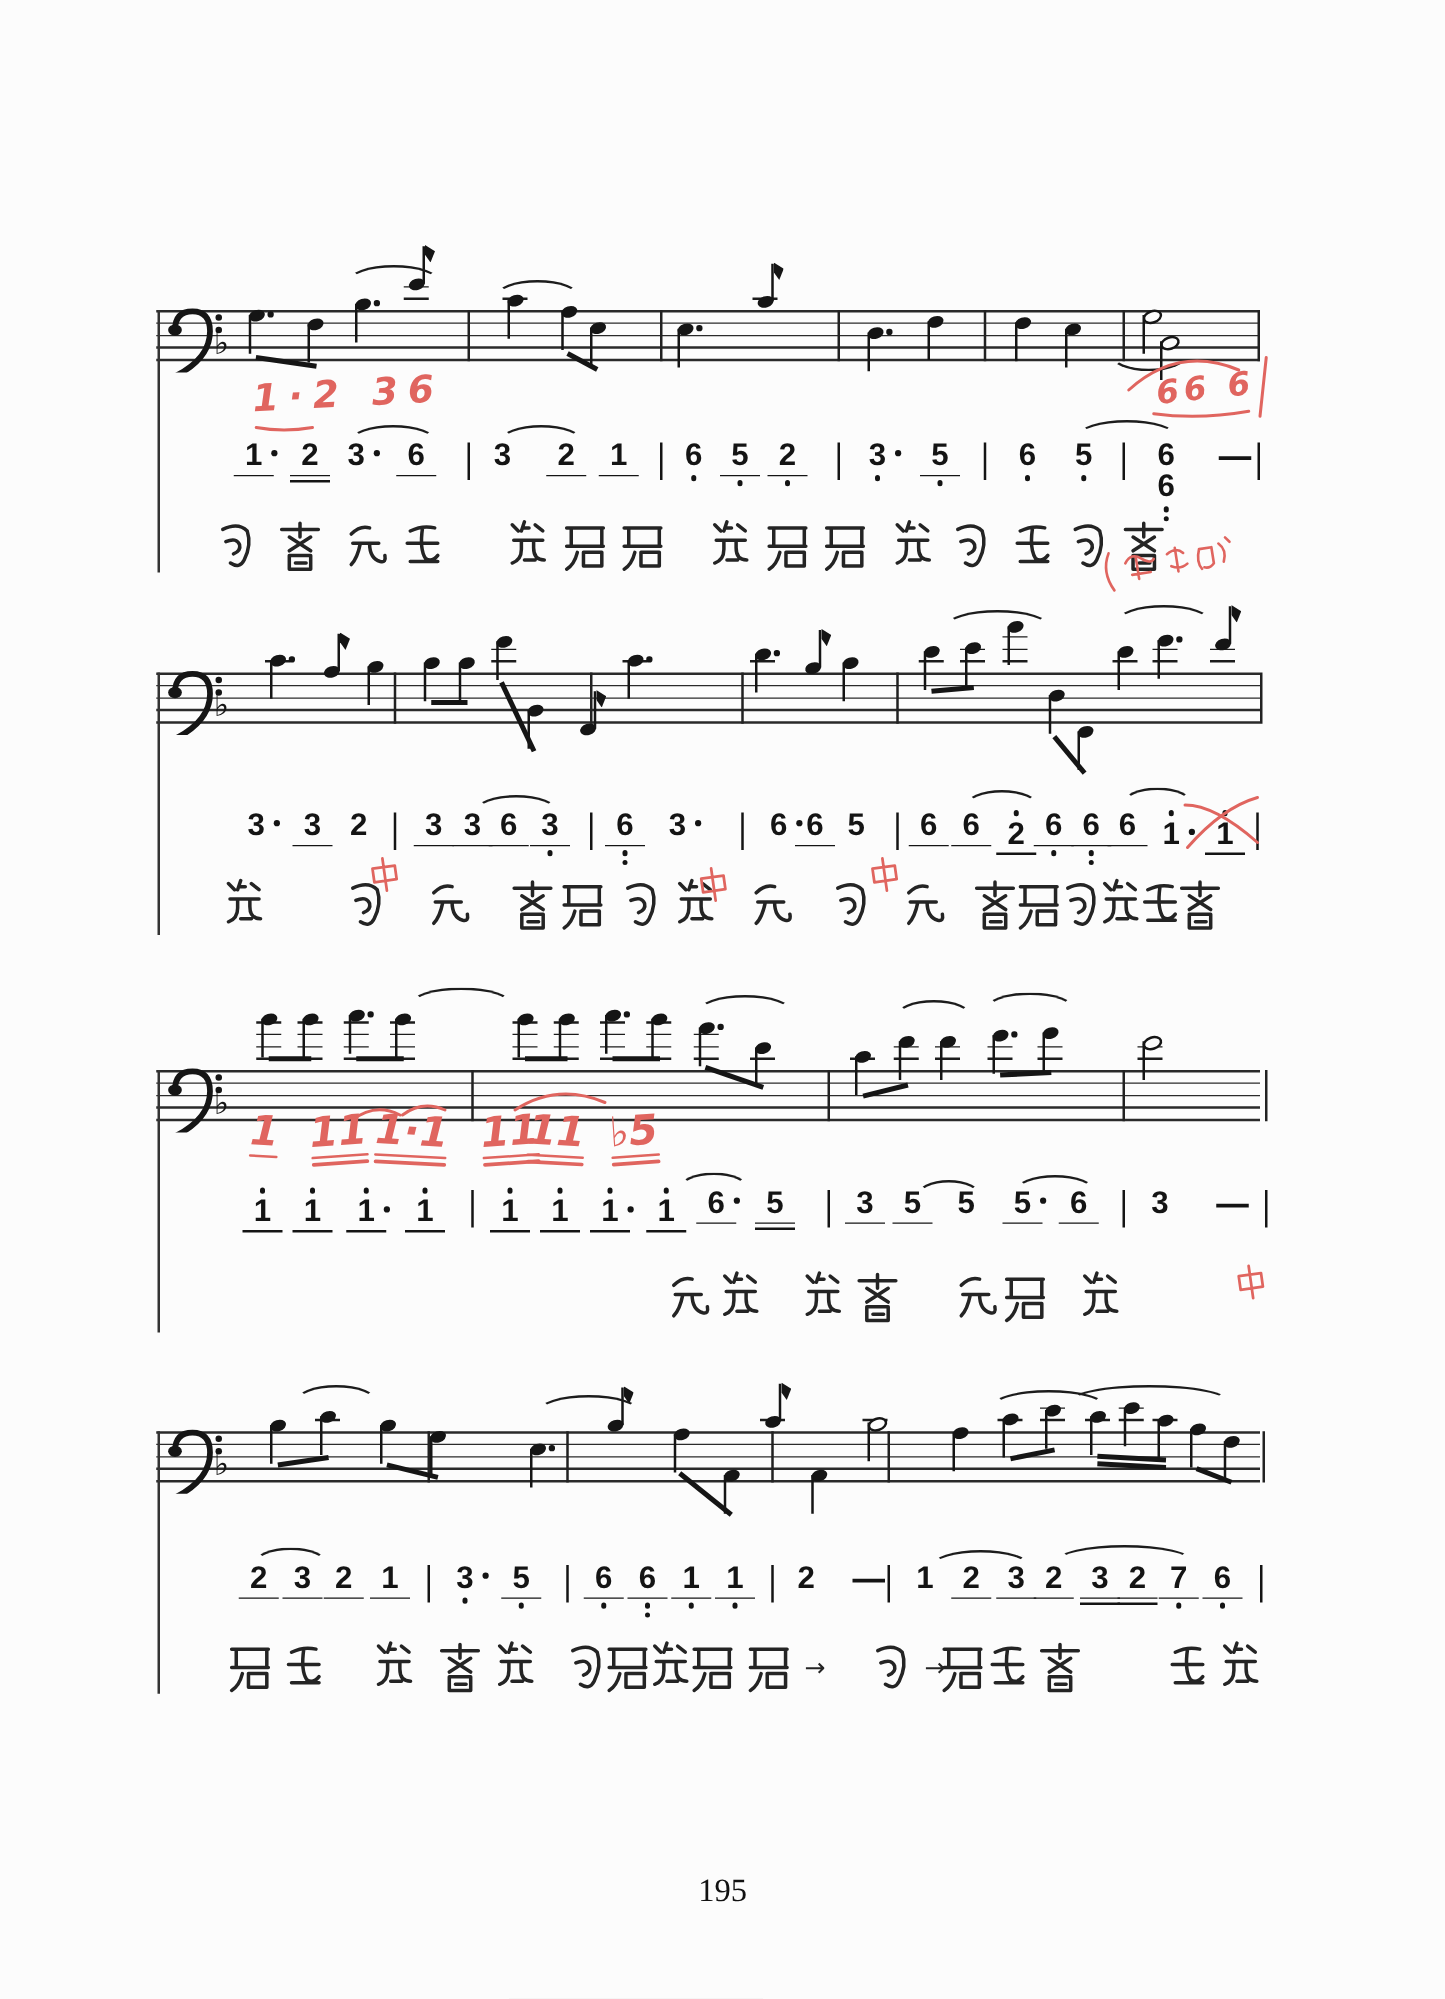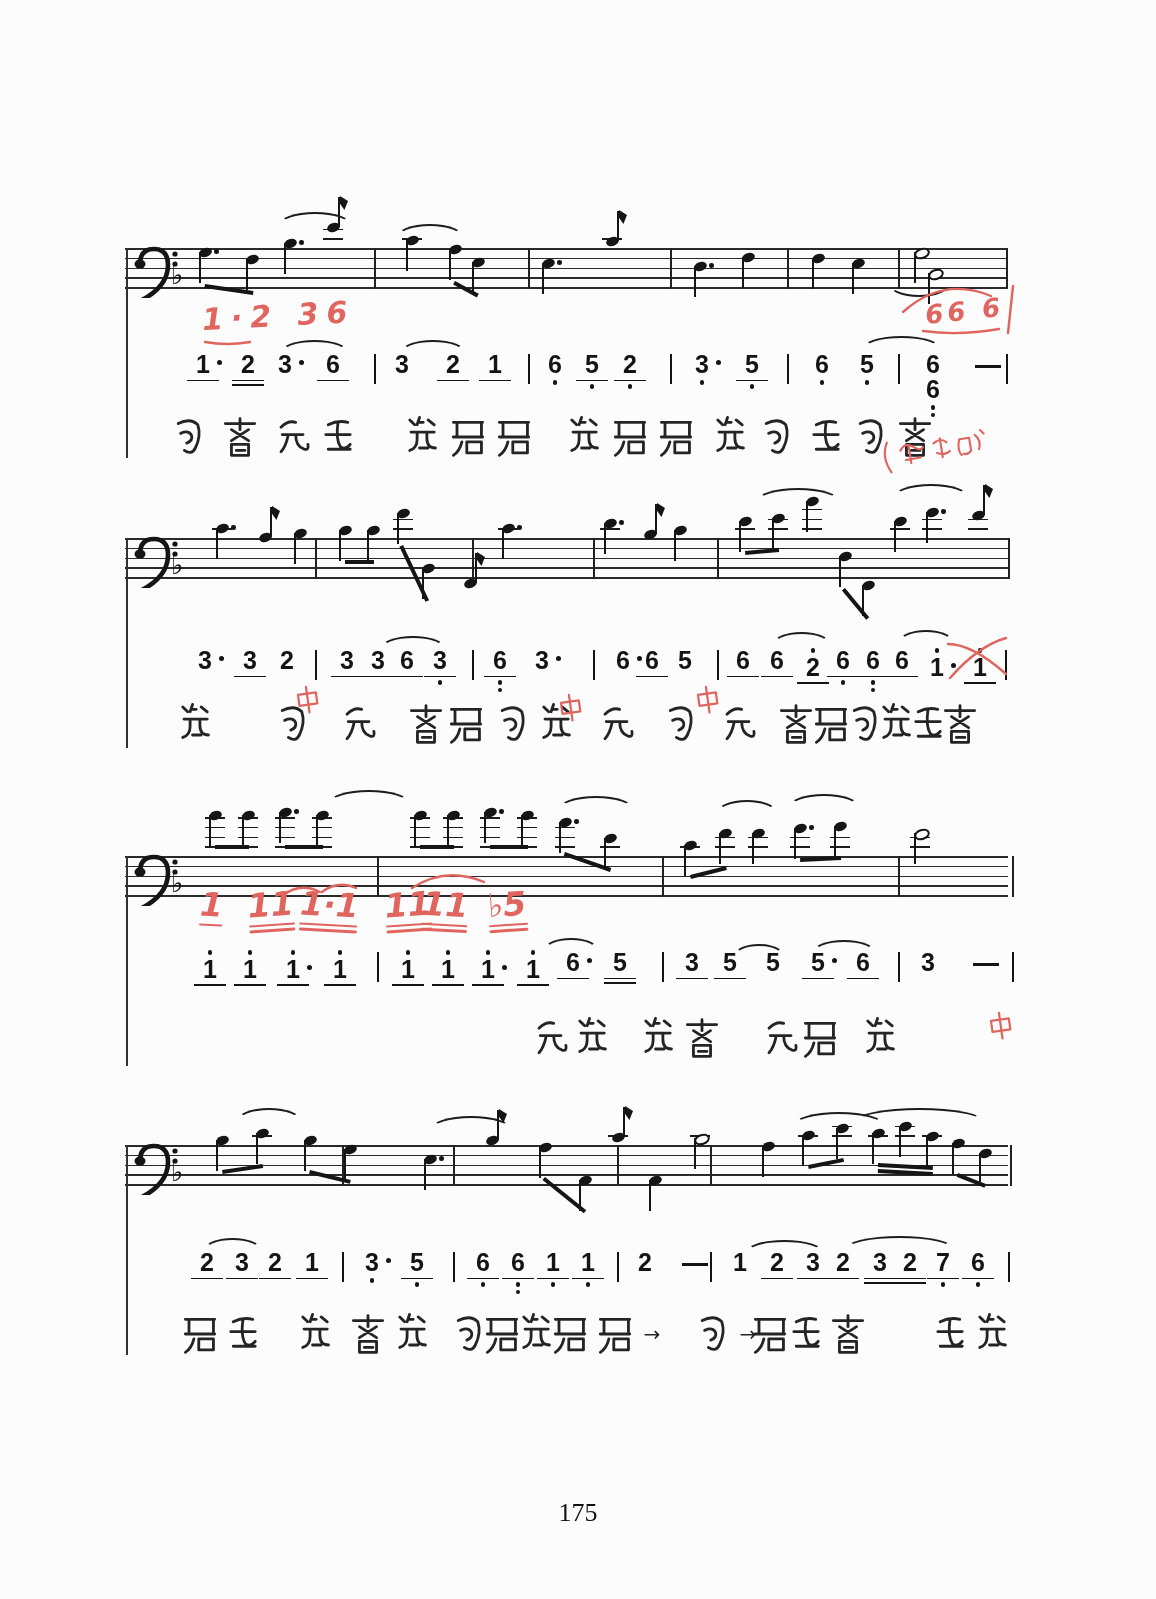--- a/index.html
+++ b/index.html
@@ -701,14 +701,14 @@
       <div class="redtext" style="left: 202px; top: 298px; font-size: 30px; letter-spacing: 8px; transform: rotate(-3deg); color: rgb(224, 101, 95);">1·2 36</div>
       <div class="redtext" style="left: 925px; top: 296px; font-size: 26px; letter-spacing: 4px; transform: rotate(-6deg); color: rgb(224, 101, 95);">66 6</div>
       <div class="redrow-tok" style="left: 200px; top: 888px; transform: rotate(3deg);"><span>1</span><div class="rl"></div></div>
       <div class="redrow-tok" style="left: 248px; top: 888px; transform: rotate(-4deg);"><span>11</span><div class="rl"></div><div class="rl"></div></div>
       <div class="redrow-tok" style="left: 300px; top: 888px; transform: rotate(3deg);"><span>1·1</span><div class="rl"></div><div class="rl"></div></div>
       <div class="redrow-tok" style="left: 385px; top: 888px; transform: rotate(-4deg);"><span>11</span><div class="rl"></div><div class="rl"></div></div>
       <div class="redrow-tok" style="left: 422px; top: 888px; transform: rotate(3deg);"><span>11</span><div class="rl"></div><div class="rl"></div></div>
       <div class="redrow-tok" style="left: 488px; top: 888px; transform: rotate(-4deg);"><span>♭5</span><div class="rl"></div><div class="rl"></div></div>
     </div>
 
-  <div class="pagenum">175</div>
+  <div class="pagenum">195</div>
 </div>
 
 </body></html>

